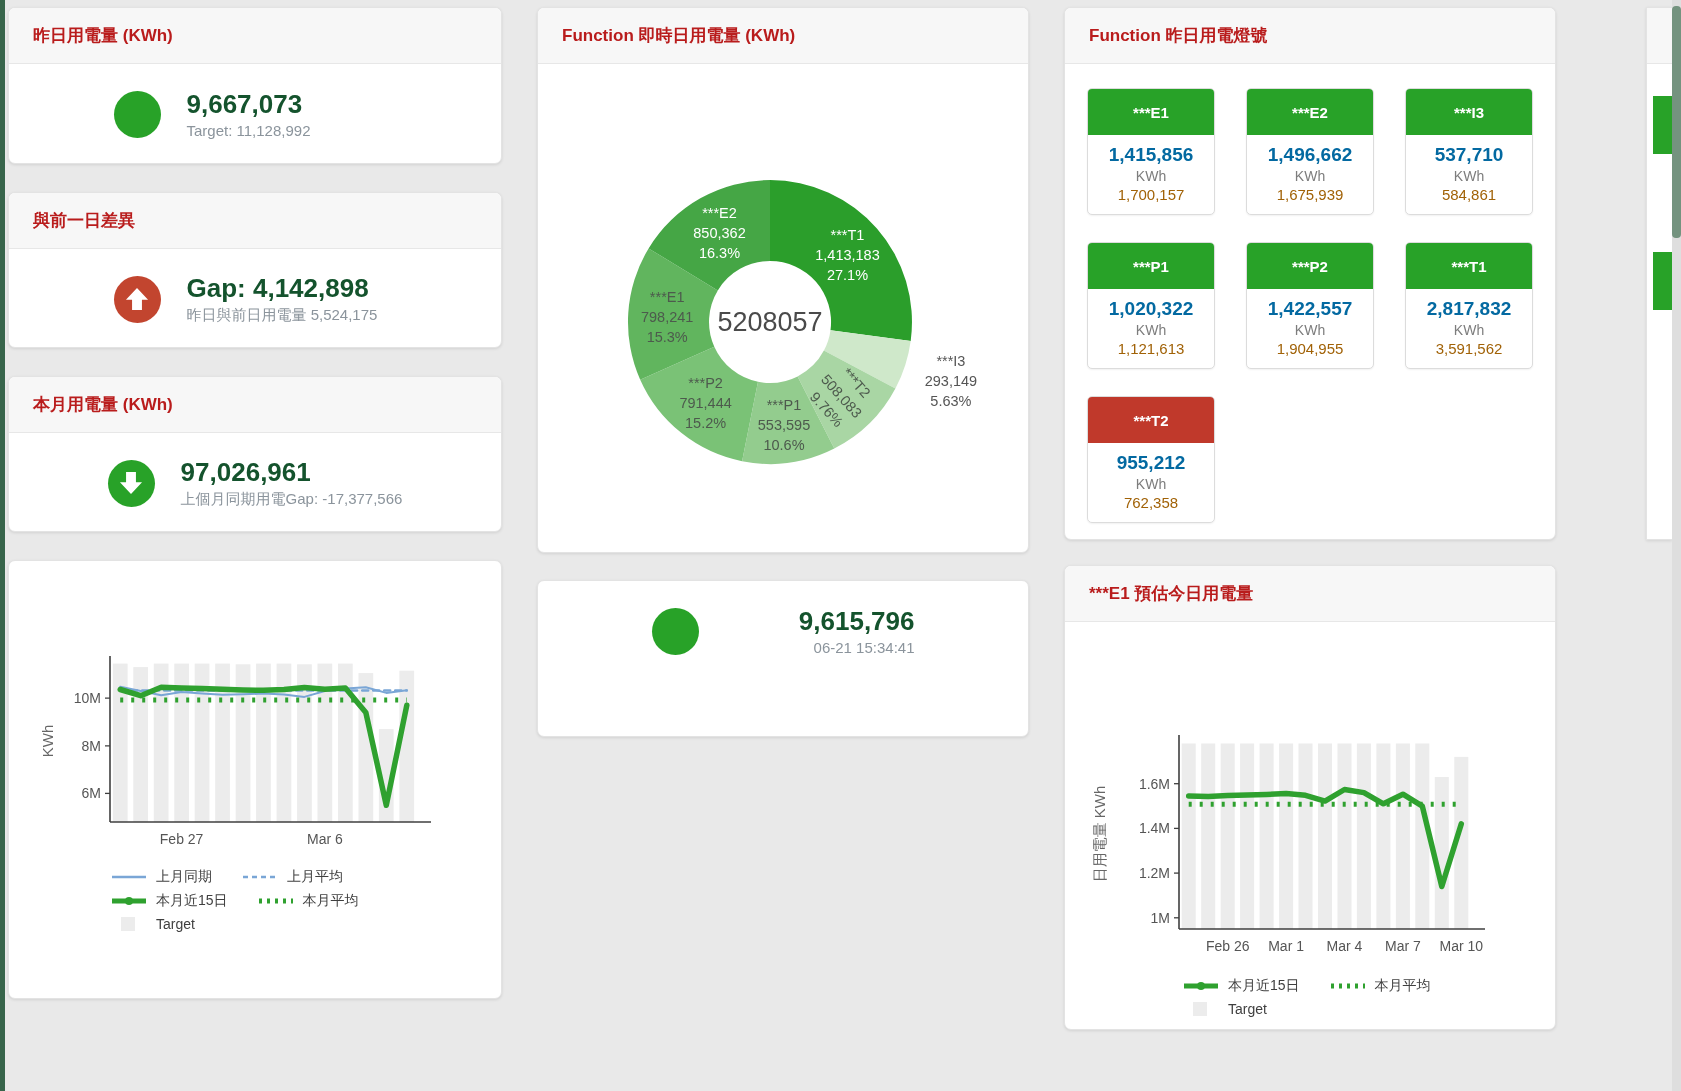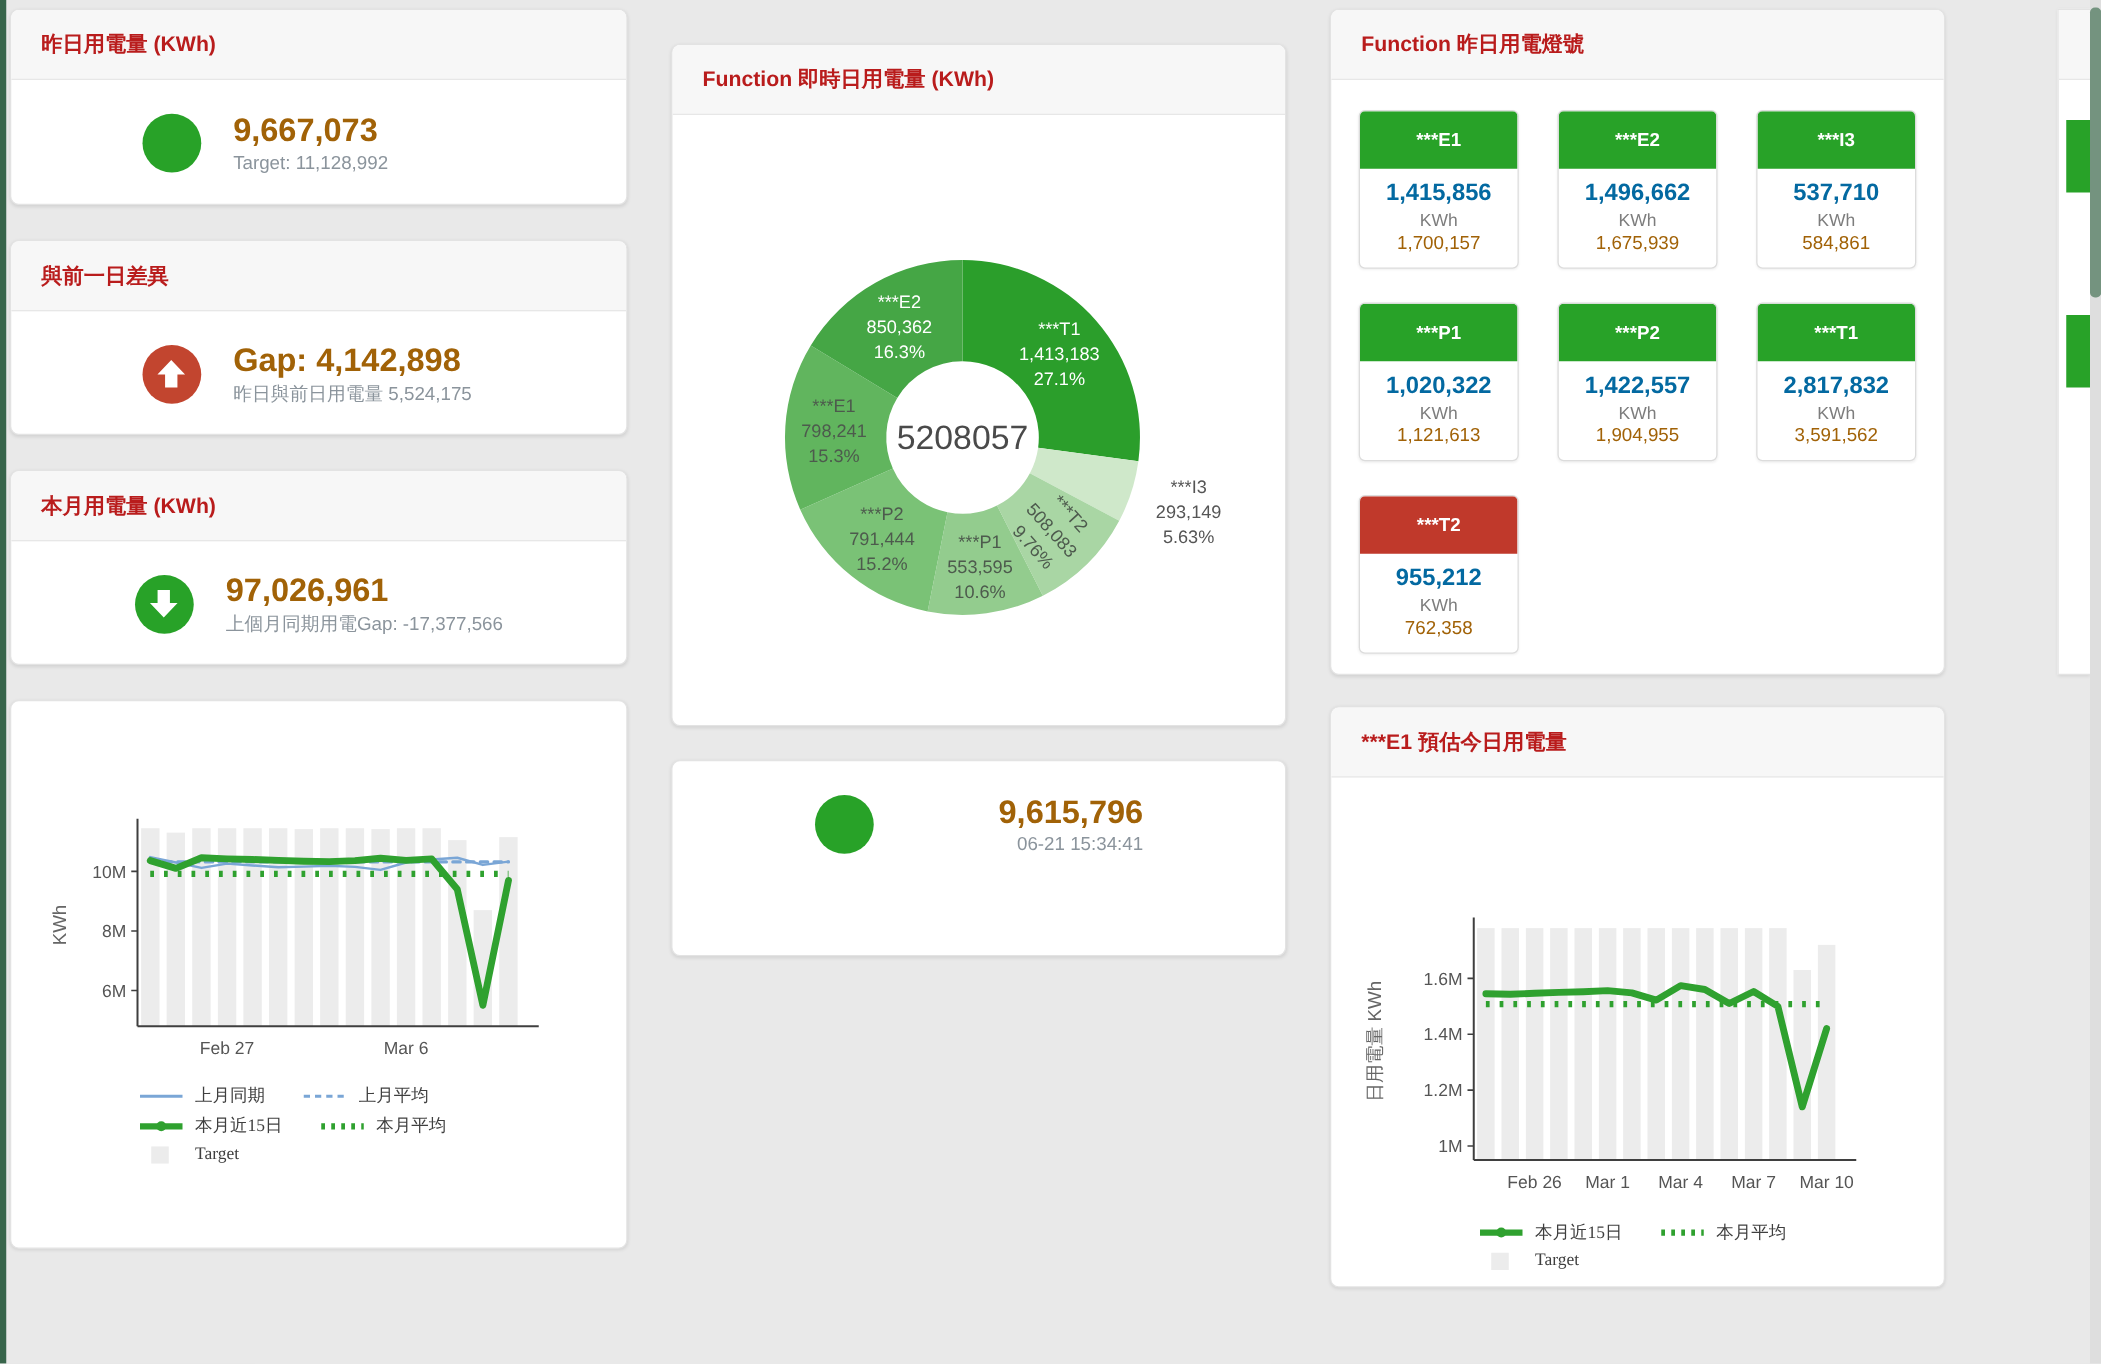--- a/index.html
+++ b/index.html
@@ -2,39 +2,39 @@
 <html><head>
 <meta charset="utf-8">
 <style>
   * { margin:0; padding:0; box-sizing:border-box; }
   html,body { background:#e9e9e9; }
   body { font-family:"Liberation Sans", sans-serif; }
   .page { position:relative; width:1681px; height:1091px; background:#e9e9e9; overflow:hidden; }
   .left-strip { position:absolute; left:0; top:0; width:5px; height:100%; background:#38654b; }
   .col { position:absolute; top:0; }
   .col1 { left:8px;  width:494px; }
-  .col2 { left:537px; width:492px;margin-top:28px; }
+  .col2 { left:537px; width:492px; }
   .col3 { left:1064px; width:492px; }
   .card { background:#fff; border:1px solid #e3e3e3; border-radius:7px;
           box-shadow:0 1px 3px rgba(0,0,0,.10); overflow:hidden; }
   .card-header { height:56px; background:#f7f7f7; border-bottom:1px solid #e7e7e7;
                  display:flex; align-items:center; padding:0 24px;
                  font-size:17px; font-weight:bold; color:#b91c1c; }
   .mt { margin-top:7px; }
   .gap28 { margin-bottom:28px; }
   .gap27 { margin-bottom:27px; }
   .gap25 { margin-bottom:25px; }
 
   
   .stat-body { height:100px; display:flex; align-items:center; justify-content:center; gap:26px; }
   .stat-circle { width:47px; height:47px; border-radius:50%; flex:0 0 auto;
                  display:flex; align-items:center; justify-content:center; }
   .stat-text { min-width:210px; }
   .stat-text.right { text-align:right; min-width:190px; }
-  .stat-value { font-size:26px; font-weight:bold; color:#a16207; line-height:1.2; }
+  .stat-value { font-size:26px; font-weight:bold; color:#14532d; line-height:1.2; }
   .stat-sub { font-size:15px; color:#8b949c; margin-top:2px; }
 
   
   .donut-body { height:490px; display:flex; align-items:center; justify-content:flex-start; }
 
   
   .lights-body { padding:24px 22px; }
   .tiles-grid { display:grid; grid-template-columns:repeat(3,1fr); column-gap:31px; row-gap:27px; }
   .tile { border:1px solid #dcdcdc; border-radius:5px; overflow:hidden; text-align:center;
           box-shadow:0 1px 2px rgba(0,0,0,.06); background:#fff; }
@@ -47,21 +47,21 @@
 
   
   .chartA-body { height:383px; display:flex; flex-direction:column; justify-content:flex-end;
                  padding:0 4px 12px 6px; }
   .chartB-body { height:409px; display:flex; flex-direction:column; justify-content:flex-end;
                  padding:0 4px 14px 6px; }
   .legend { margin-top:4px; }
   .legend.lgA { margin-left:96px; }
   .legend.lgB { margin-left:112px; }
   .lg-row { display:flex; align-items:center; margin-top:6px; }
-  .lg-item { display:inline-flex; align-items:center; margin-right:30px; cursor:pointer;font-family:Liberation Serif, serif; }
+  .lg-item { display:inline-flex; align-items:center; margin-right:30px; cursor:pointer; }
   .lg-item svg { margin-right:9px; }
   .lg-label { font-size:14px; color:#3f3f3f; }
 
   
   .next-card-sliver { position:absolute; left:1646px; top:7px; width:26px; height:533px;
                       background:#fff; border:1px solid #e3e3e3; border-right:none;
                       box-shadow:0 1px 3px rgba(0,0,0,.10); overflow:hidden; }
   .sliver-header { height:56px; background:#f7f7f7; border-bottom:1px solid #e7e7e7; }
   .sliver-tile { position:absolute; left:6px; width:26px; height:58px; background:#28a228; }
   .scrollbar { position:absolute; right:0; top:0; width:9px; height:100%; background:#dedede; }

